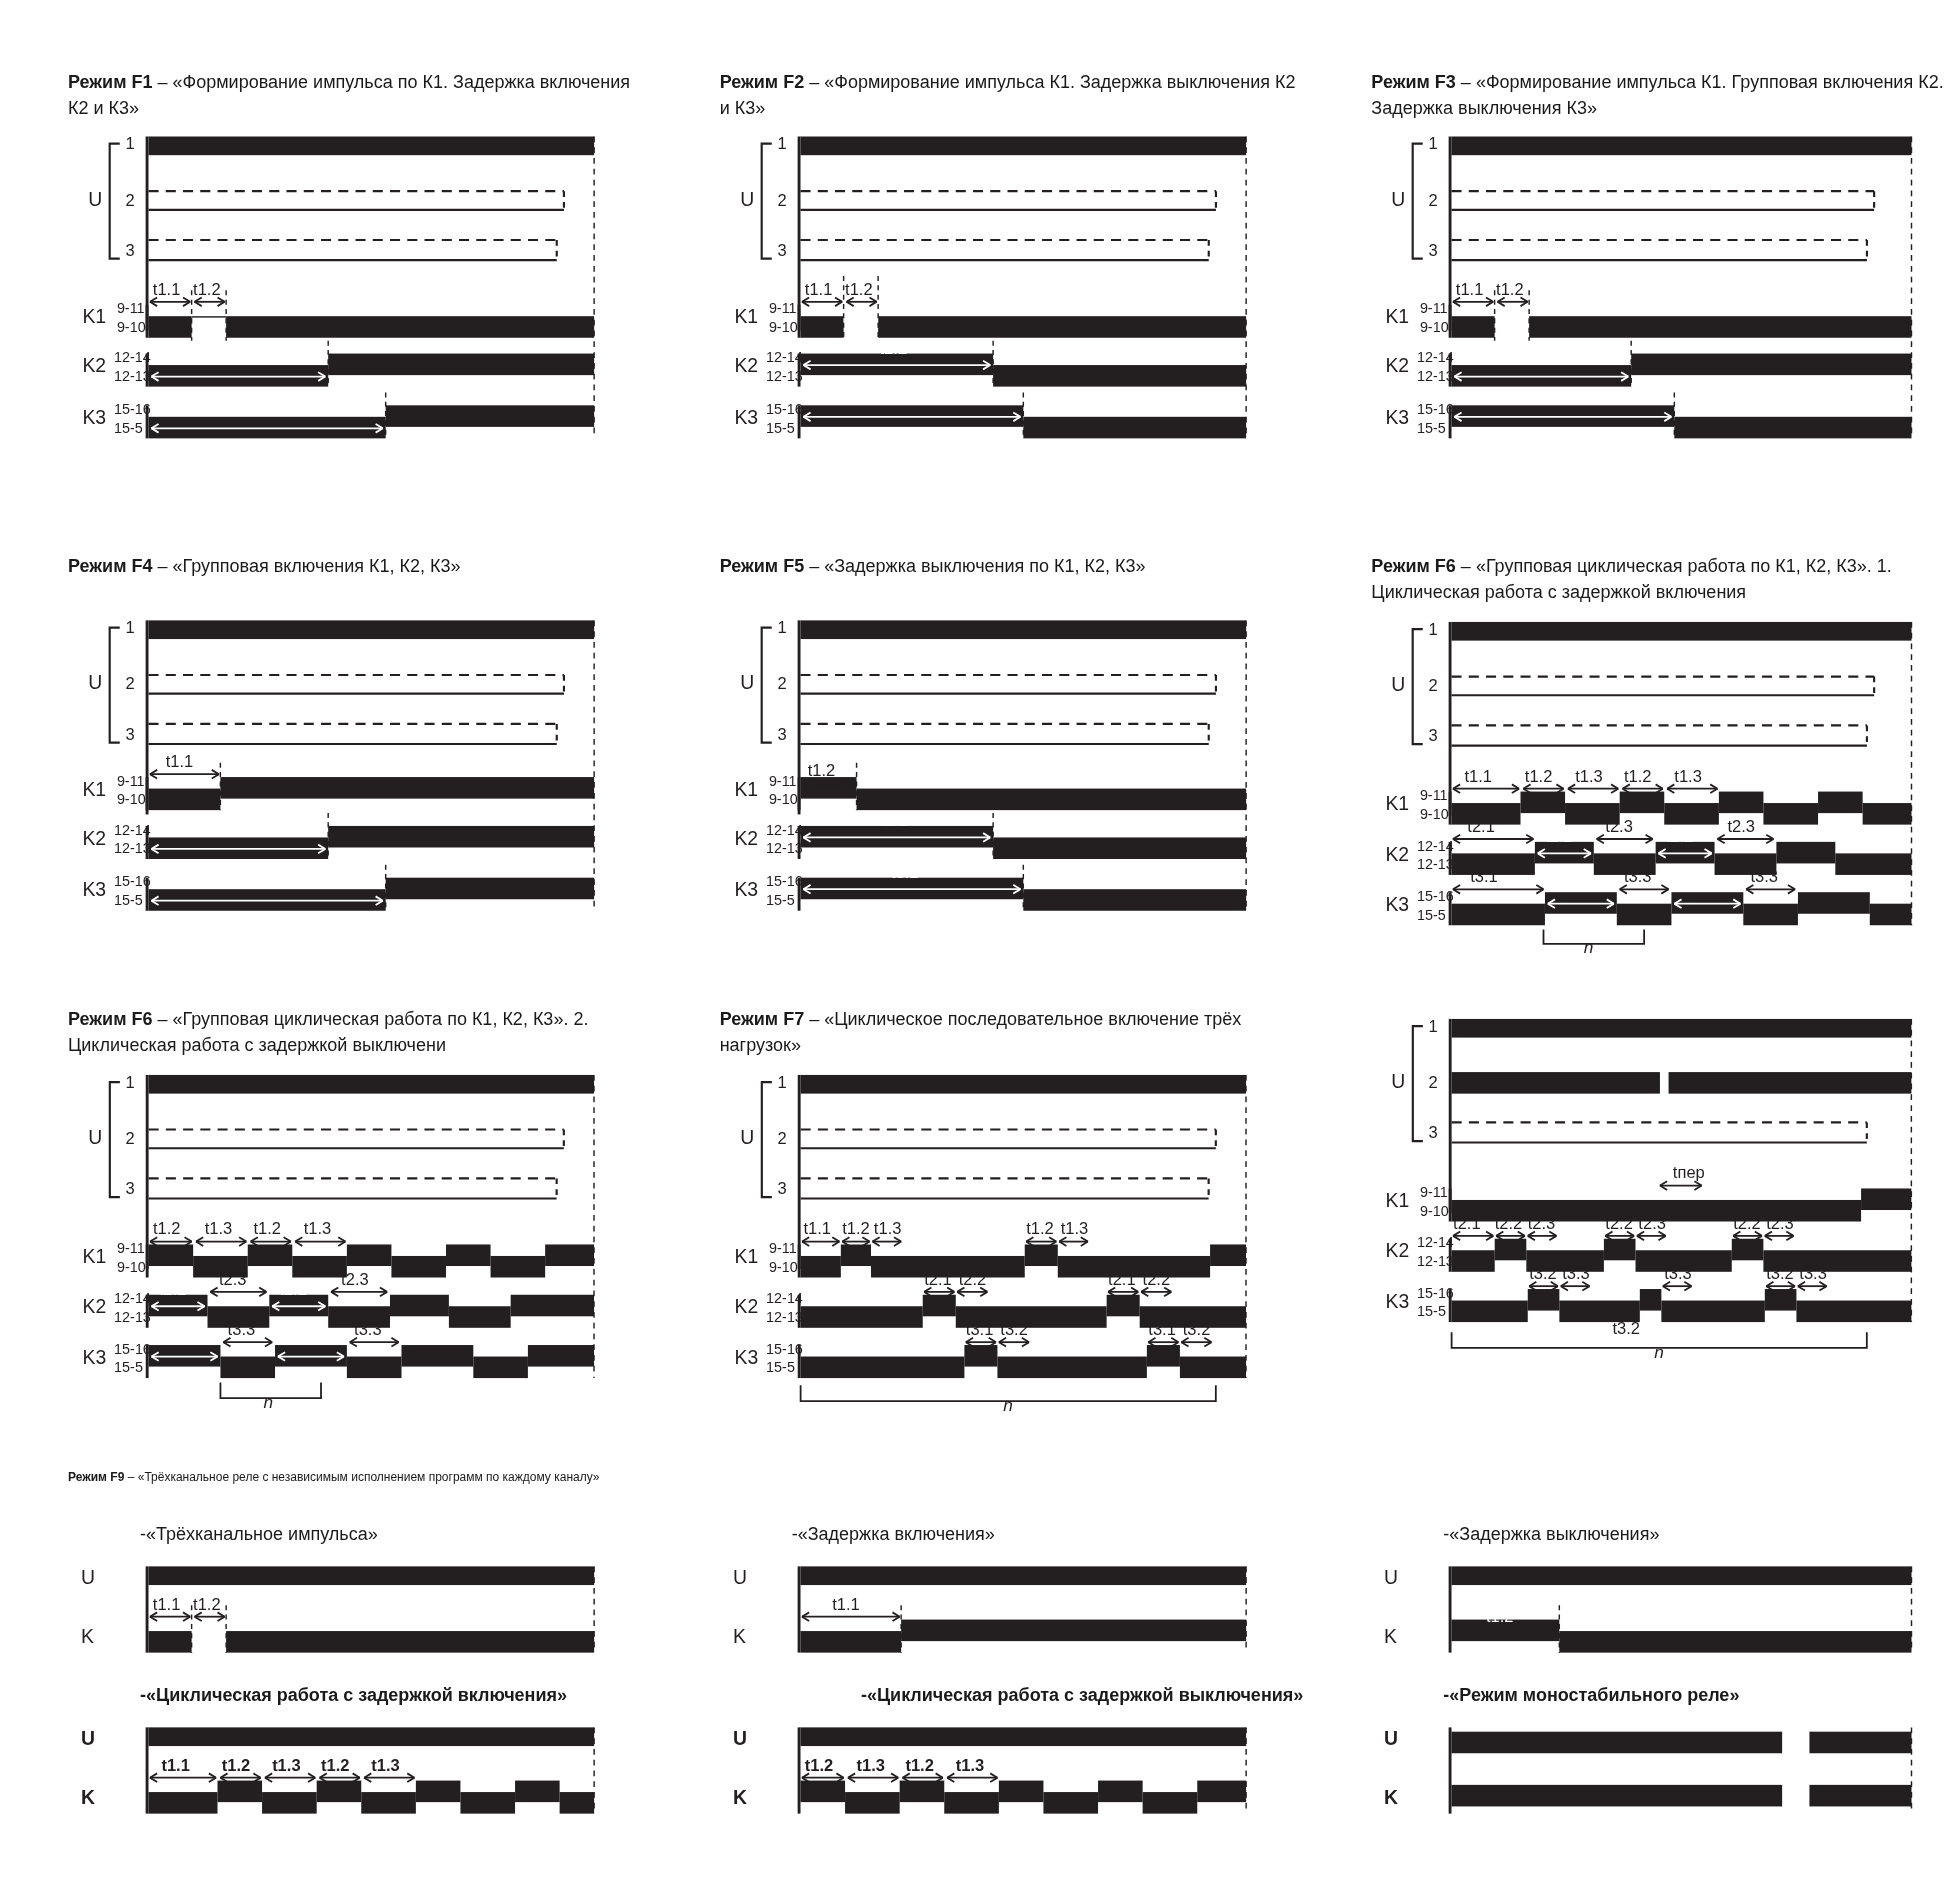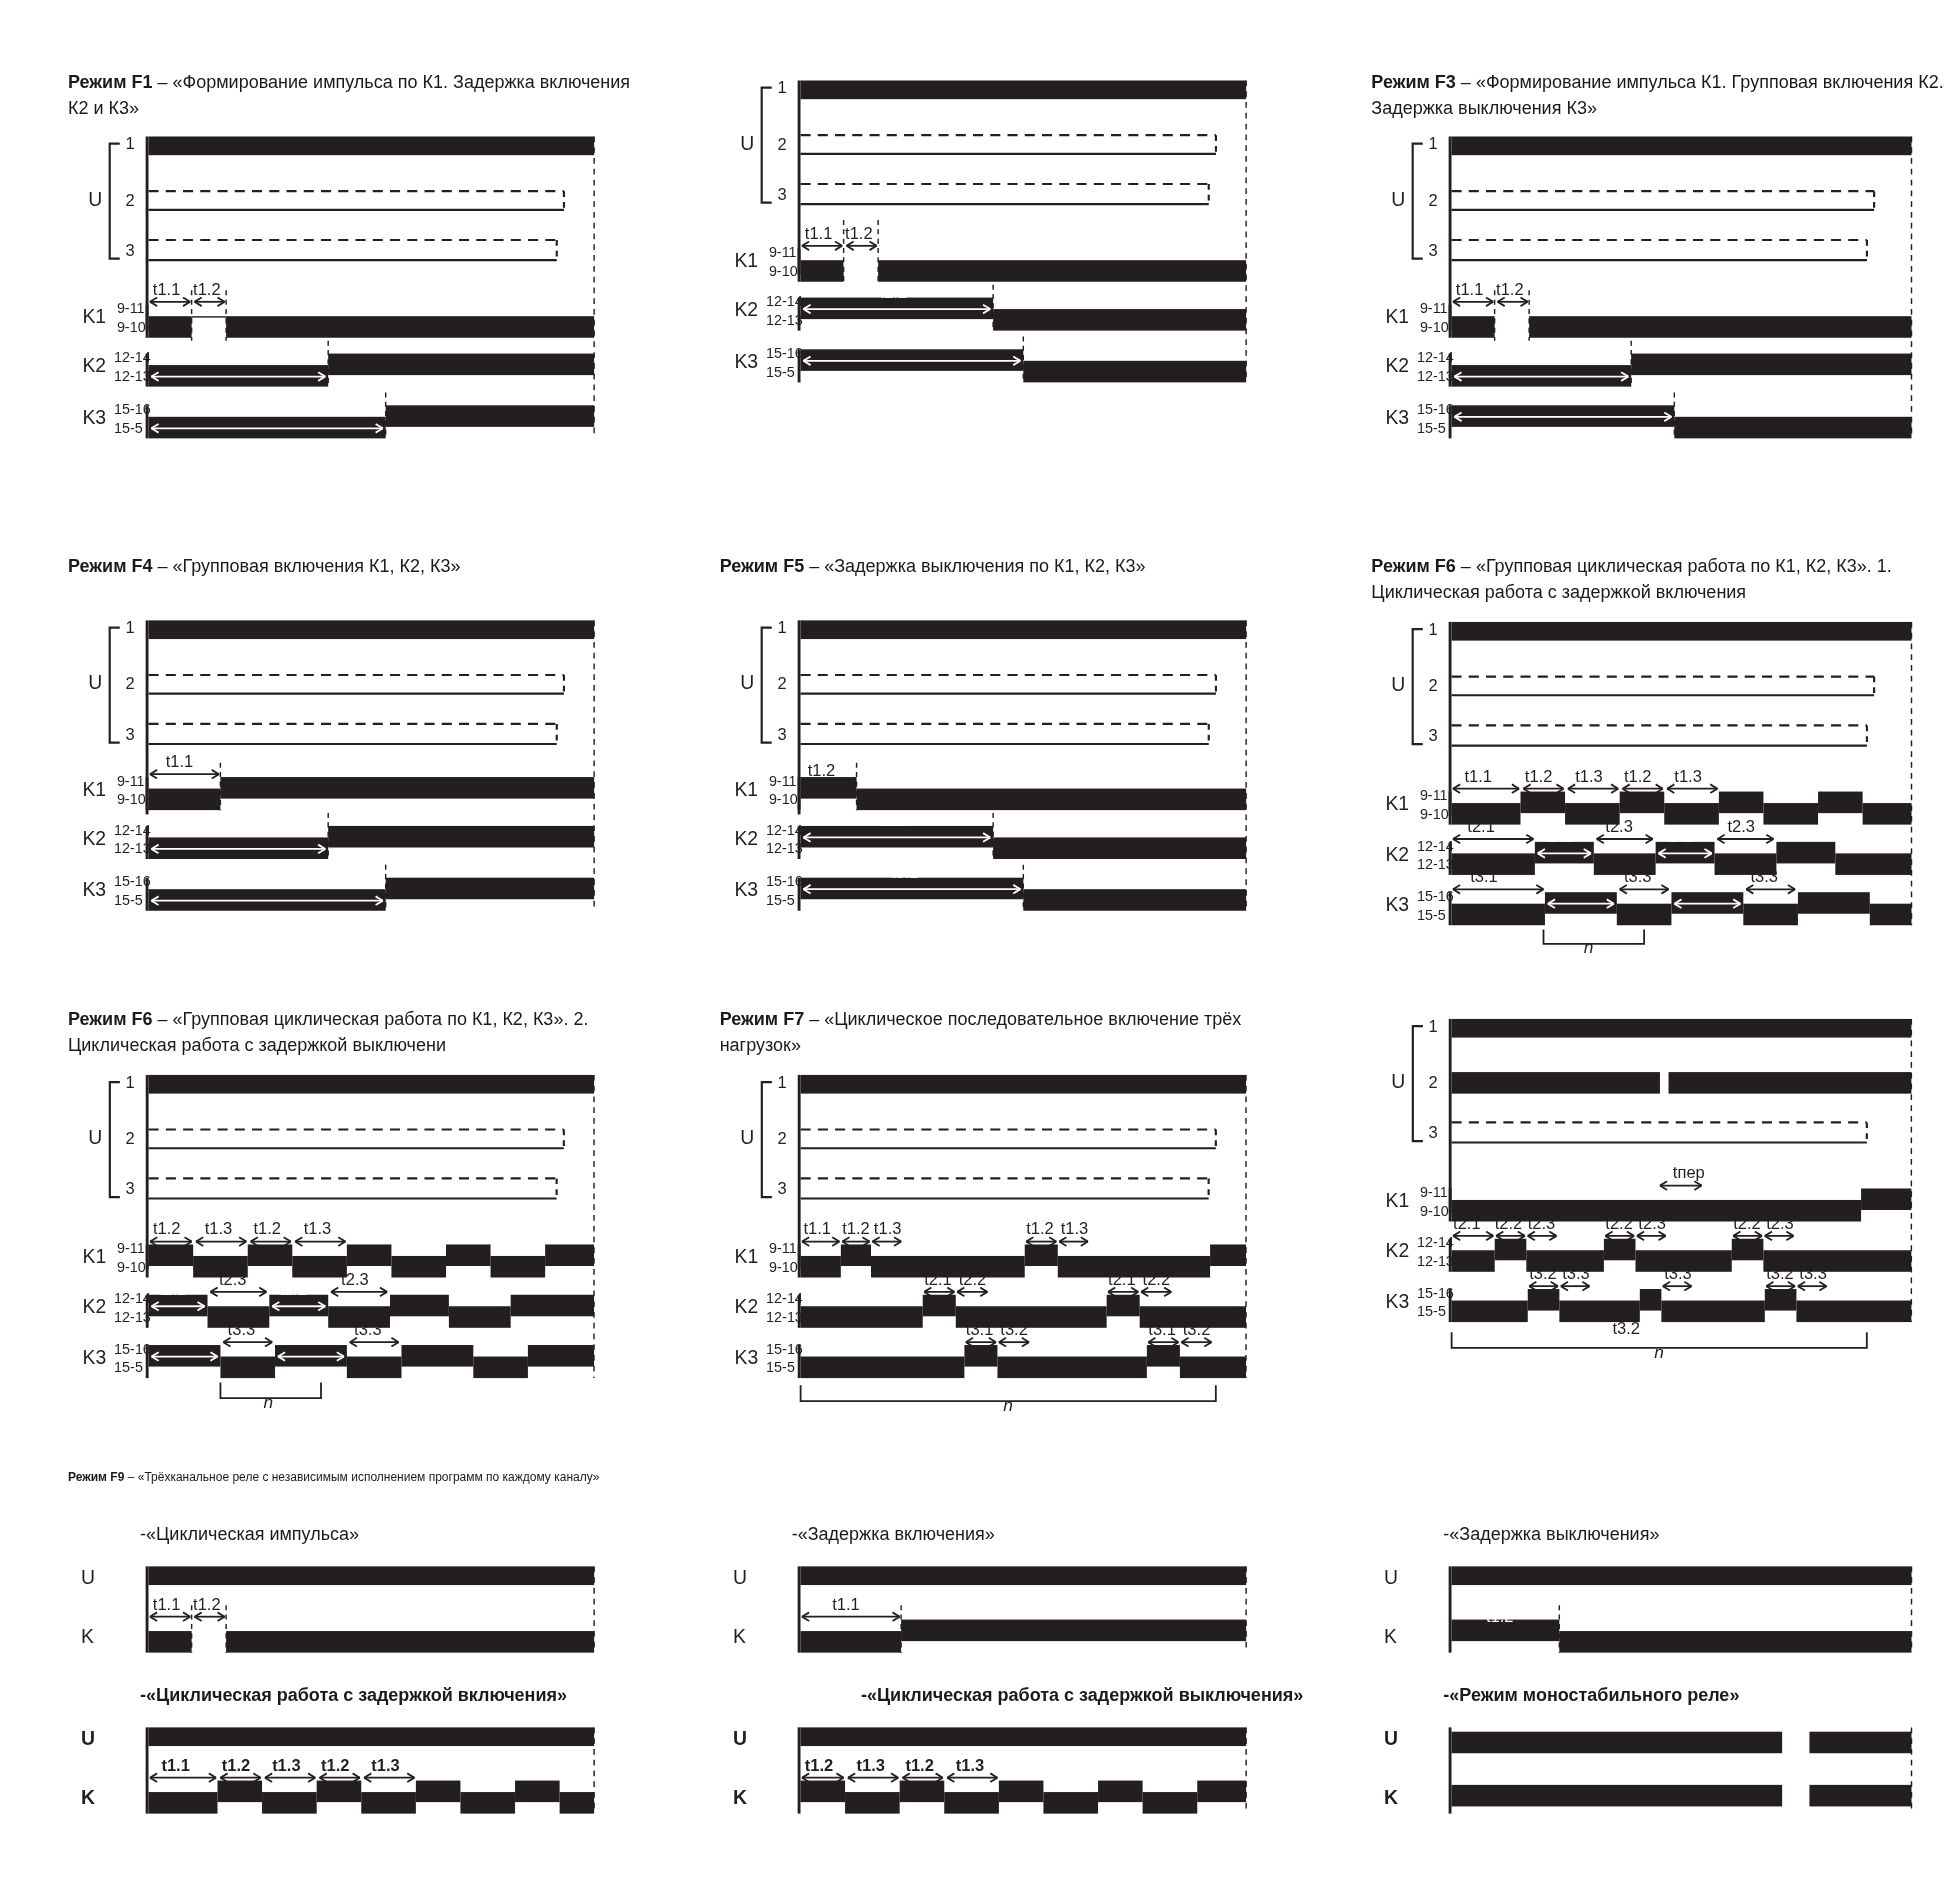--- a/index.html
+++ b/index.html
@@ -111,20 +111,25 @@
             <path d="M438,422 l-10,-6 M438,422 l-10,6"></path>
       </g>
       <text x="258" y="402" font-size="23" fill="#ffffff">t3.1</text>
       <path d="M442,372 V436" stroke="#231f20" stroke-width="2" stroke-dasharray="7 6"></path>
 
       <path d="M732,16 V436" stroke="#231f20" stroke-width="2" stroke-dasharray="8 7"></path>
     </svg>
   </div>
 
   <div class="card">
+    <div class="title">
+      <b>Режим F2</b>
+      <span>–</span>
+      <span>«Формирование импульса К1. Задержка выключения К2 и К3»</span>
+    </div>
     <svg class="wf" width="575" height="345" viewBox="0 0 800 480">
       <path d="M72,26 h-14 v160 h14" fill="none" stroke="#231f20" stroke-width="3"></path>
       <text x="28" y="112" font-size="27" fill="#231f20">U</text>
       <text x="80" y="34" font-size="23" fill="#231f20">1</text>
       <text x="80" y="112" font-size="23" fill="#231f20">2</text>
       <text x="80" y="182" font-size="23" fill="#231f20">3</text>
       <rect x="108" y="16" width="4" height="270" fill="#231f20"></rect>
       <rect x="112" y="16" width="620" height="26" fill="#231f20"></rect>
       <path d="M112,92 H690" stroke="#231f20" stroke-width="3" stroke-dasharray="14 10" fill="none"></path>
       <path d="M112,118 H690" stroke="#231f20" stroke-width="3" fill="none"></path>
@@ -886,21 +891,21 @@
   <div class="f9head">
     <b>Режим F9</b>
     <span>–</span>
     <span>«Трёхканальное реле с независимым исполнением программ по каждому каналу»</span>
   </div>
 </div>
 
 <div class="row" style="position:absolute;left:0;top:1523px;">
 
   <div class="card first">
-    <div class="subtitle" style="margin-left:72px;">-«Циклическая импульса»</div>
+    <div class="subtitle" style="margin-left:72px;">-«Трёхканальное импульса»</div>
     <svg class="wf" width="575" height="115" viewBox="0 0 800 160">
       <text x="18" y="44" font-size="27" fill="#231f20">U</text>
       <text x="18" y="126" font-size="27" fill="#231f20">K</text>
       <rect x="108" y="20" width="4" height="120" fill="#231f20"></rect>
       <rect x="112" y="20" width="620" height="26" fill="#231f20"></rect>
       <rect x="112" y="110" width="60" height="30" fill="#231f20"></rect>
       <rect x="220" y="110" width="512" height="30" fill="#231f20"></rect>
       <g stroke="#231f20" stroke-width="2.5" fill="none">
         <path d="M114,90 H170"></path>
             <path d="M114,90 l10,-6 M114,90 l10,6"></path>

